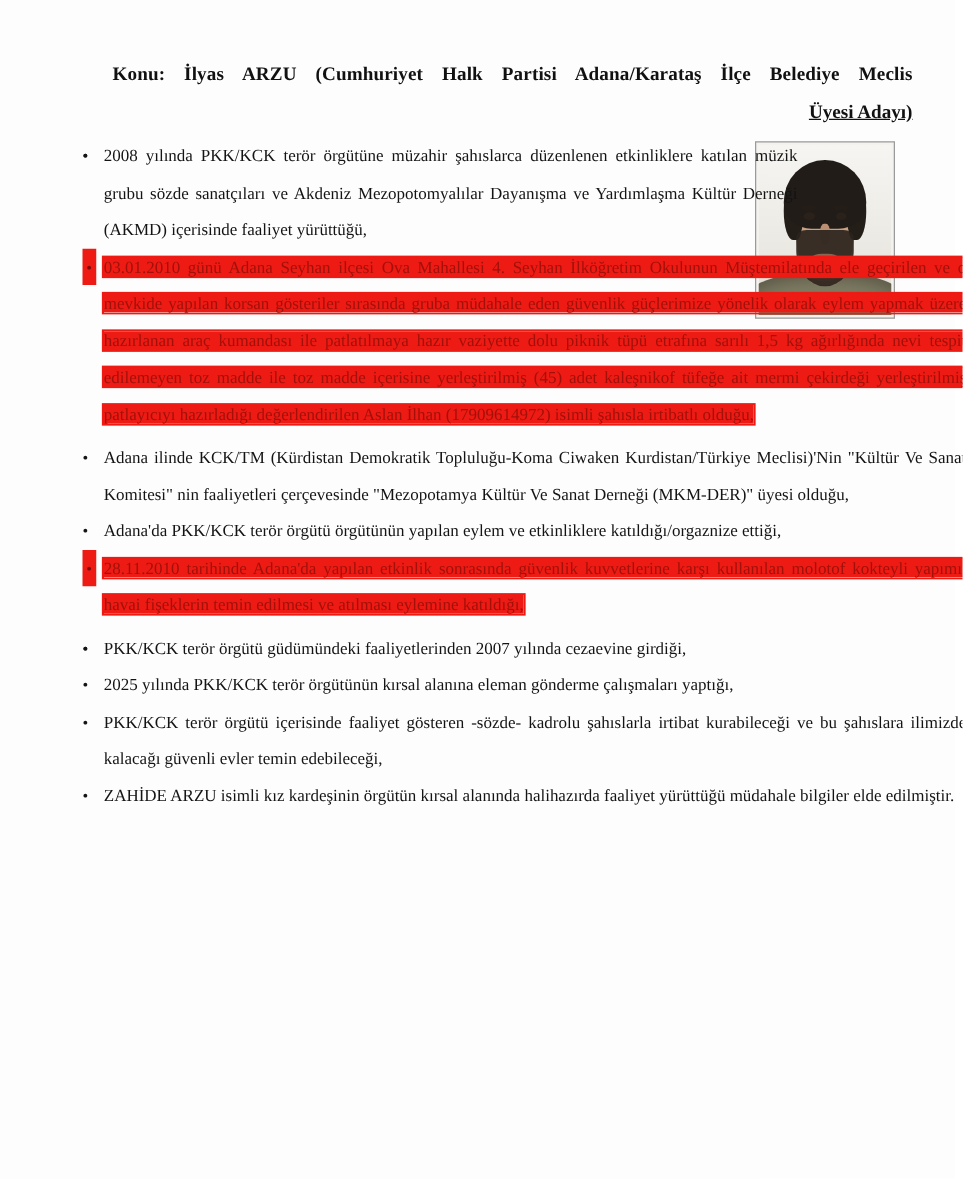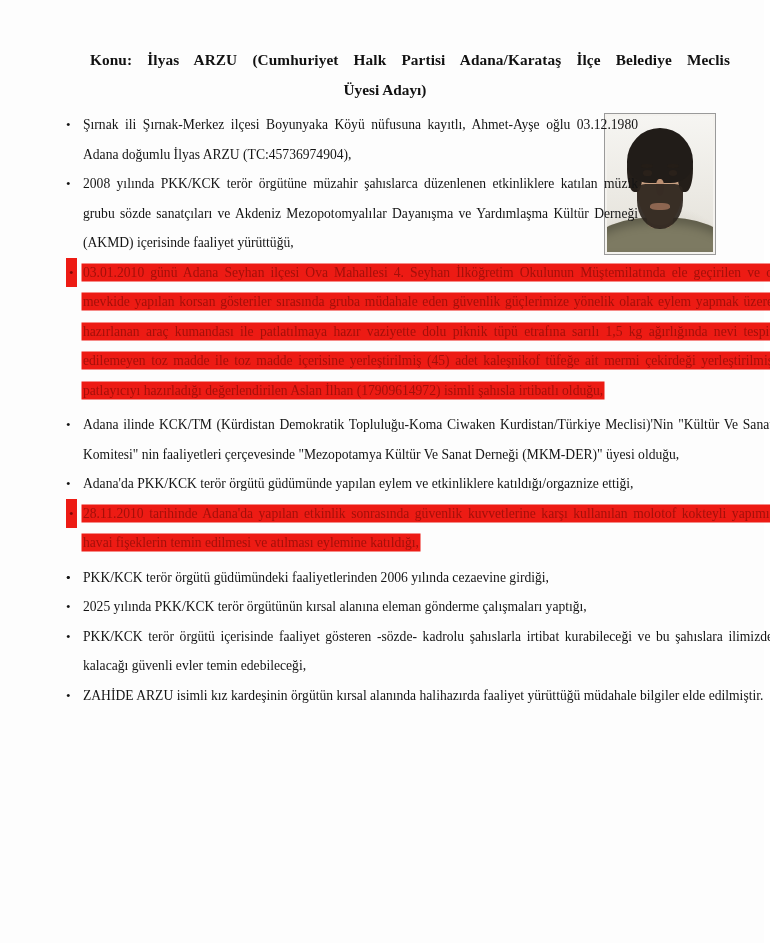--- a/index.html
+++ b/index.html
@@ -36,21 +36,22 @@
   }
   .subject-line1 {
     display: block;
     text-align: justify;
     text-align-last: justify;
     padding-left: 50px;
     letter-spacing: 0.1px;
   }
   .subject-line2 {
     display: block;
-    text-align: center;
+    text-align: right;
+    text-decoration: underline;
   }
 
   
   .photo-frame {
     position: absolute;
     left: 604px;
     top: 113px;
     width: 112px;
     height: 142px;
     border: 1px solid #9a9a9a;
@@ -245,28 +246,28 @@
       <div class="ph-brow-r"></div>
       <div class="ph-eye-l"></div>
       <div class="ph-eye-r"></div>
       <div class="ph-nose"></div>
       <div class="ph-beard"></div>
       <div class="ph-mouth-gap"></div>
     </div>
   </div>
 
   <div class="content" id="bullet-list">
-      <p class="bullet-item narrow"><span class="bullet-dot">•</span><span>Şırnak ili Şırnak-Merkez ilçesi Boyunyaka Köyü nüfusuna kayıtlı, Ahmet-Ayşe oğlu 03.12.1980 Adana doğumlu İlyas ARZU (TC:45736974904),</span></p>
+      <p class="bullet-item narrow"><span class="bullet-dot">•</span></p>
       <p class="bullet-item narrow"><span class="bullet-dot">•</span><span>2008 yılında PKK/KCK terör örgütüne müzahir şahıslarca düzenlenen etkinliklere katılan müzik grubu sözde sanatçıları ve Akdeniz Mezopotomyalılar Dayanışma ve Yardımlaşma Kültür Derneği (AKMD) içerisinde faaliyet yürüttüğü,</span></p>
       <p class="bullet-item redmark"><span class="bullet-dot">•</span><span class="hl">03.01.2010 günü Adana Seyhan ilçesi Ova Mahallesi 4. Seyhan İlköğretim Okulunun Müştemilatında ele geçirilen ve o mevkide yapılan korsan gösteriler sırasında gruba müdahale eden güvenlik güçlerimize yönelik olarak eylem yapmak üzere hazırlanan araç kumandası ile patlatılmaya hazır vaziyette dolu piknik tüpü etrafına sarılı 1,5 kg ağırlığında nevi tespit edilemeyen toz madde ile toz madde içerisine yerleştirilmiş (45) adet kaleşnikof tüfeğe ait mermi çekirdeği yerleştirilmiş patlayıcıyı hazırladığı değerlendirilen Aslan İlhan (17909614972) isimli şahısla irtibatlı olduğu,</span></p>
       <div class="spacer-sm"></div>
       <p class="bullet-item full"><span class="bullet-dot">•</span><span>Adana ilinde KCK/TM (Kürdistan Demokratik Topluluğu-Koma Ciwaken Kurdistan/Türkiye Meclisi)'Nin "Kültür Ve Sanat Komitesi" nin faaliyetleri çerçevesinde "Mezopotamya Kültür Ve Sanat Derneği (MKM-DER)" üyesi olduğu,</span></p>
-      <p class="bullet-item full"><span class="bullet-dot">•</span><span>Adana'da PKK/KCK terör örgütü güdümünde yapılan eylem ve etkinliklere katıldığı/orgaznize ettiği,</span></p>
+      <p class="bullet-item full"><span class="bullet-dot">•</span><span>Adana'da PKK/KCK terör örgütü örgütünün yapılan eylem ve etkinliklere katıldığı/orgaznize ettiği,</span></p>
       <p class="bullet-item redmark"><span class="bullet-dot">•</span><span class="hl">28.11.2010 tarihinde Adana'da yapılan etkinlik sonrasında güvenlik kuvvetlerine karşı kullanılan molotof kokteyli yapımı, havai fişeklerin temin edilmesi ve atılması eylemine katıldığı,</span></p>
       <div class="spacer-sm"></div>
       <p class="bullet-item full"><span class="bullet-dot">•</span></p>
-      <p class="bullet-item full"><span class="bullet-dot">•</span><span>PKK/KCK terör örgütü güdümündeki faaliyetlerinden 2006 yılında cezaevine girdiği,</span></p>
+      <p class="bullet-item full"><span class="bullet-dot">•</span><span>PKK/KCK terör örgütü güdümündeki faaliyetlerinden 2007 yılında cezaevine girdiği,</span></p>
       <p class="bullet-item full"><span class="bullet-dot">•</span><span>2025 yılında PKK/KCK terör örgütünün kırsal alanına eleman gönderme çalışmaları yaptığı,</span></p>
       <p class="bullet-item full"><span class="bullet-dot">•</span><span>PKK/KCK terör örgütü içerisinde faaliyet gösteren -sözde- kadrolu şahıslarla irtibat kurabileceği ve bu şahıslara ilimizde kalacağı güvenli evler temin edebileceği,</span></p>
       <p class="bullet-item full"><span class="bullet-dot">•</span><span>ZAHİDE ARZU isimli kız kardeşinin örgütün kırsal alanında halihazırda faaliyet yürüttüğü müdahale bilgiler elde edilmiştir.</span></p>
     </div>
 
 </div>
 
 </body></html>

